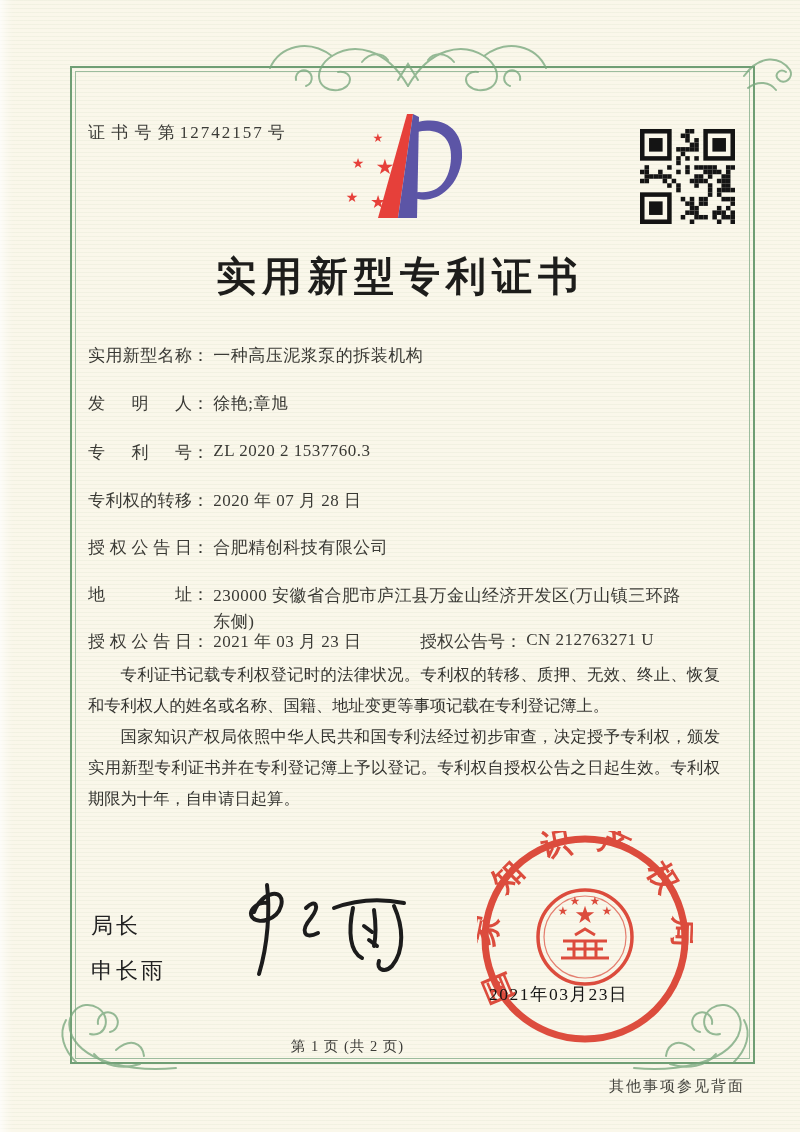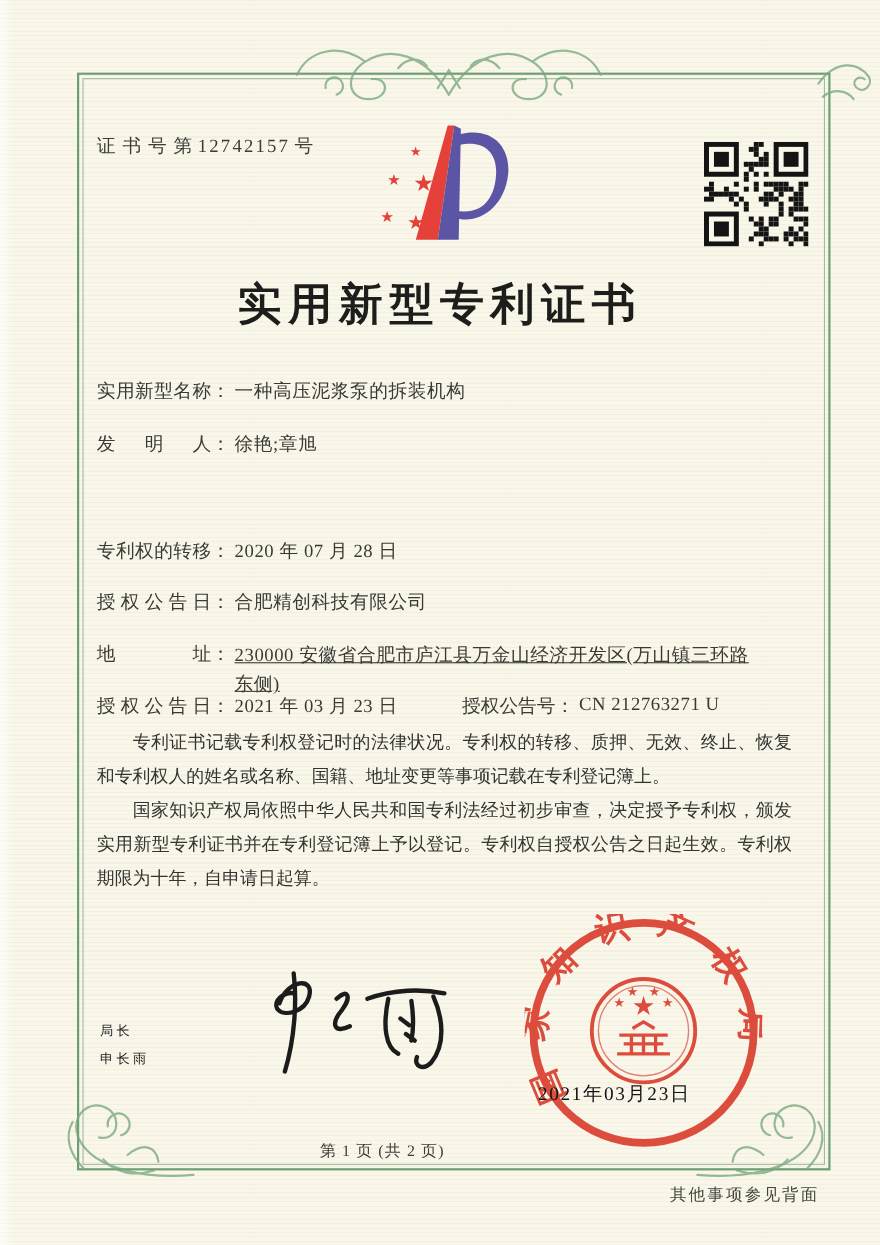--- a/index.html
+++ b/index.html
@@ -18,26 +18,26 @@
   .orn path{stroke:#79a87e;stroke-width:2;fill:none;stroke-linecap:round;}
   .certno{position:absolute;left:88px;top:121px;font-size:17px;letter-spacing:1px;color:#3c3c38;}
   .certno .num{letter-spacing:2px;padding:0 4px;font-family:Liberation Serif, serif;}
   .logo{position:absolute;left:338px;top:106px;}
   .qr{position:absolute;left:640px;top:129px;}
   .title{position:absolute;left:0;right:0;top:237px;text-align:center;
     font-size:40px;font-weight:700;letter-spacing:6px;color:#1d1d1b;margin-top:12px;}
   .row{position:absolute;left:88px;width:640px;font-size:17px;color:#3a3a35;}
   .flabel{display:inline-block;width:104px;text-align:justify;text-align-last:justify;vertical-align:top;}
   .fvalue{display:inline-block;vertical-align:top;letter-spacing:.5px;}
-  .fvalue.wrap{width:478px;line-height:1.55;text-decoration:underline;}
+  .fvalue.wrap{width:478px;line-height:1.55;}
   .pair2{position:absolute;left:332px;top:0;}
   .legal{position:absolute;left:88px;top:660px;width:632px;font-size:16.3px;line-height:1.9;
     color:#33332f;text-align:justify;}
   .legal p{margin:0;text-indent:2em;}
-  .officer{position:absolute;left:91px;top:903px;font-size:12px;letter-spacing:3px;color:#222;line-height:2.05;margin-top:22px;}
+  .officer{position:absolute;left:91px;top:903px;font-size:22px;letter-spacing:3px;color:#222;line-height:2.05;}
   .signature{position:absolute;left:206px;top:872px;}
   .signature path{stroke:#1c1c1c;stroke-width:4;fill:none;stroke-linecap:round;stroke-linejoin:round;}
   .seal{position:absolute;left:477px;top:831px;}
   .seal-date{position:absolute;left:489px;top:982px;font-size:17.5px;letter-spacing:1.5px;color:#141414;z-index:6;}
   .pageinfo{position:absolute;left:0;right:105px;top:1037px;text-align:center;font-size:14.5px;
     letter-spacing:1px;color:#3c3c38;}
   .backnote{position:absolute;left:0;right:55px;top:1077px;text-align:right;font-size:15px;
     letter-spacing:2px;color:#45453f;}
 </style>
 </head>
@@ -220,20 +220,24 @@
   <div class="row" style="top:344px">
     <span class="flabel">实用新型名称</span><span>：</span>
     <span class="fvalue">一种高压泥浆泵的拆装机构</span>
   </div>
 
   <div class="row" style="top:392px">
     <span class="flabel">发明人</span><span>：</span>
     <span class="fvalue">徐艳;章旭</span>
   </div>
 
+  <div class="row" style="top:441px">
+    <span class="flabel">专利号</span><span>：</span>
+    <span class="fvalue">ZL 2020 2 1537760.3</span>
+  </div>
 
   <div class="row" style="top:489px">
     <span class="flabel">专利权的转移</span><span>：</span>
     <span class="fvalue">2020 年 07 月 28 日</span>
   </div>
 
   <div class="row" style="top:536px">
     <span class="flabel">授权公告日</span><span>：</span>
     <span class="fvalue">合肥精创科技有限公司</span>
   </div>

